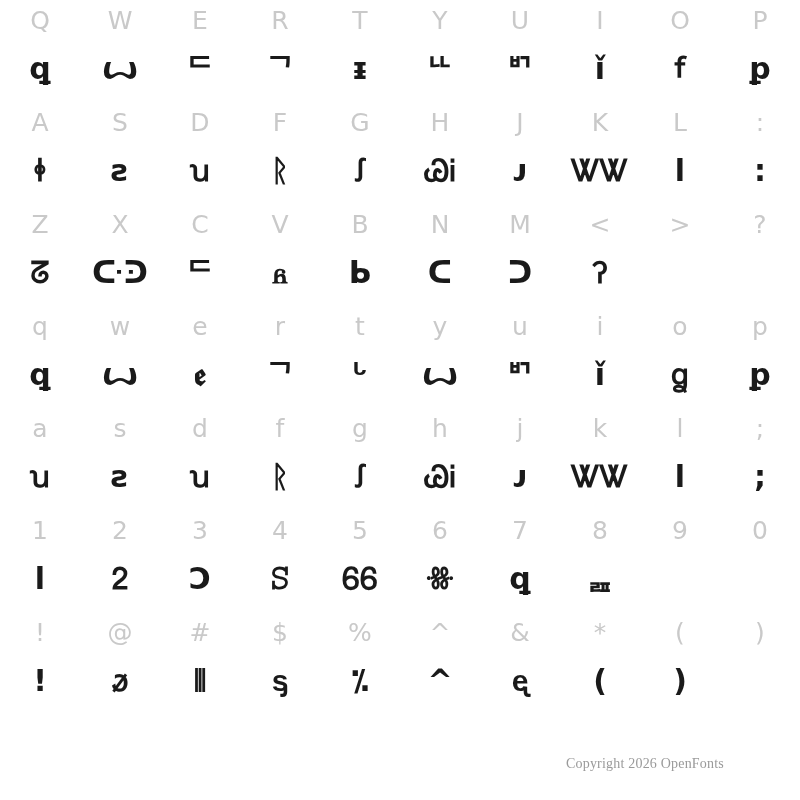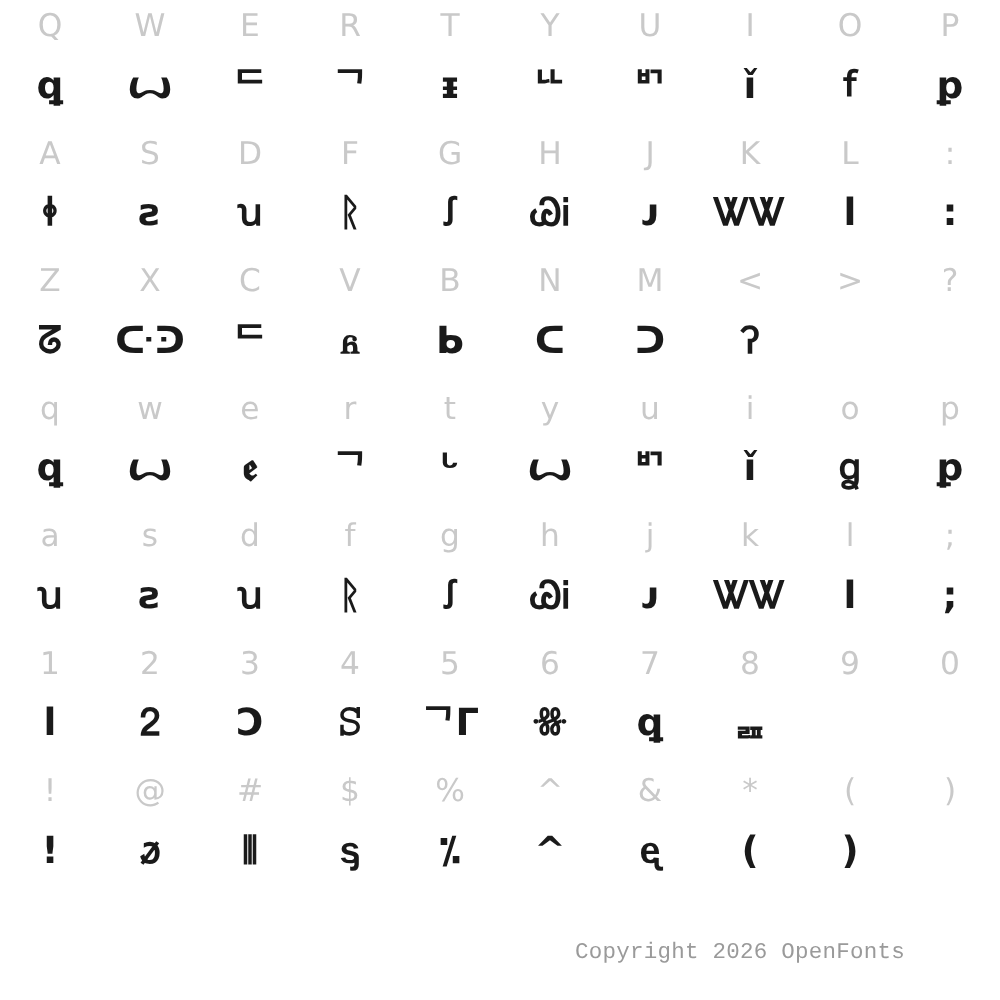--- a/index.html
+++ b/index.html
@@ -62,22 +62,22 @@
     font-weight: 700;
   }
   .row-gap {
     height: 6px;
   }
   .copyright {
     position: absolute;
     right: 76px;
     bottom: 28px;
     color: #9a9a9a;
-    font-size: 18px;
-    font-family: Liberation Mono, monospace;
+    font-size: 14px;
+    font-family: Liberation Serif, serif;
     letter-spacing: 0.2px;
   }
 </style>
 </head>
 <body>
 
 <div id="sheet">
 
   <div class="grid">
 
@@ -219,21 +219,21 @@
       <div class="cell">7</div>
       <div class="cell">8</div>
       <div class="cell">9</div>
       <div class="cell">0</div>
     </div>
     <div class="row row-glyph">
       <div class="cell">l</div>
       <div class="cell">ᒿ</div>
       <div class="cell">ꓛ</div>
       <div class="cell">ꕶ</div>
-      <div class="cell">ᄀᒥ</div>
+      <div class="cell">ᏮᏮ</div>
       <div class="cell">ꗥ</div>
       <div class="cell">ꝗ</div>
       <div class="cell">ᆵ</div>
     </div>
     <div class="row-gap"></div>
 
     <div class="row row-key">
       <div class="cell">!</div>
       <div class="cell">@</div>
       <div class="cell">#</div>

